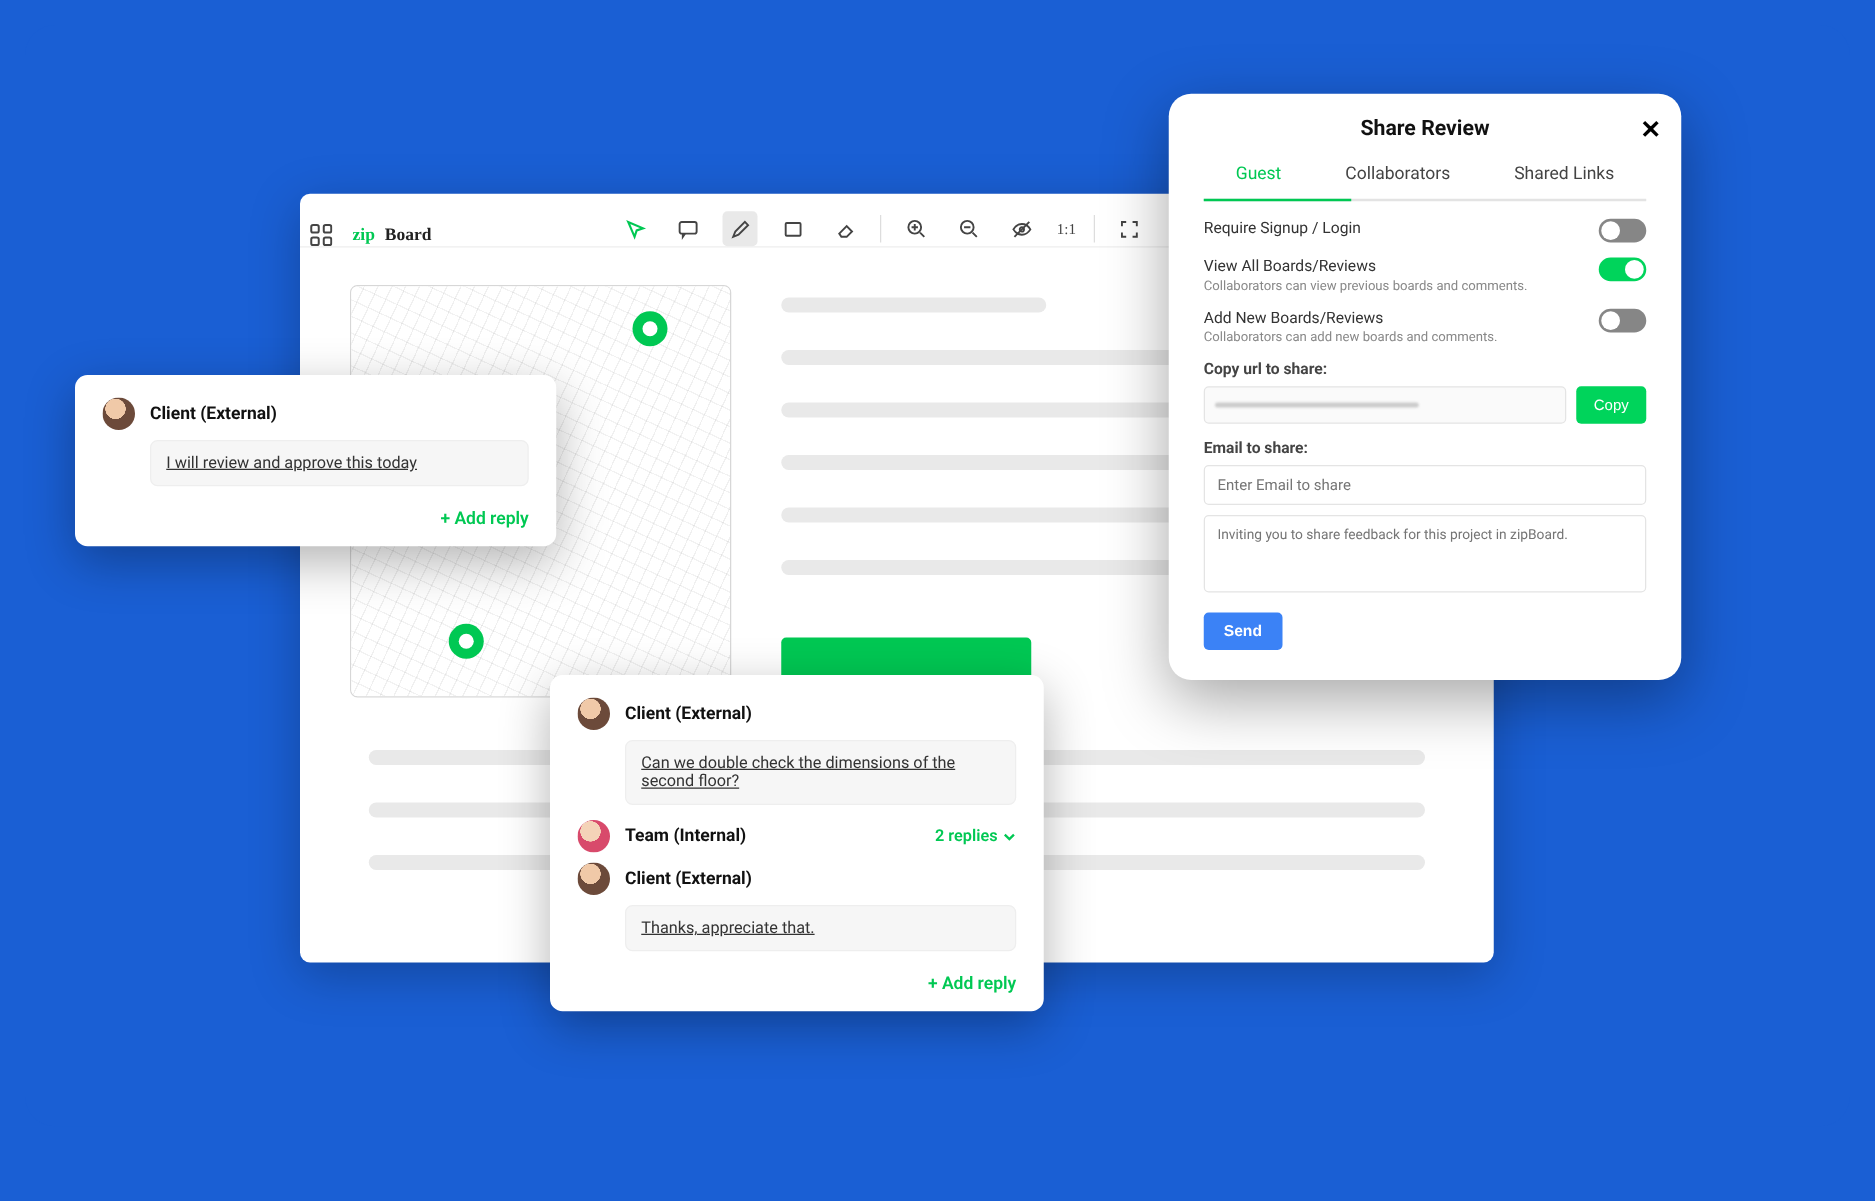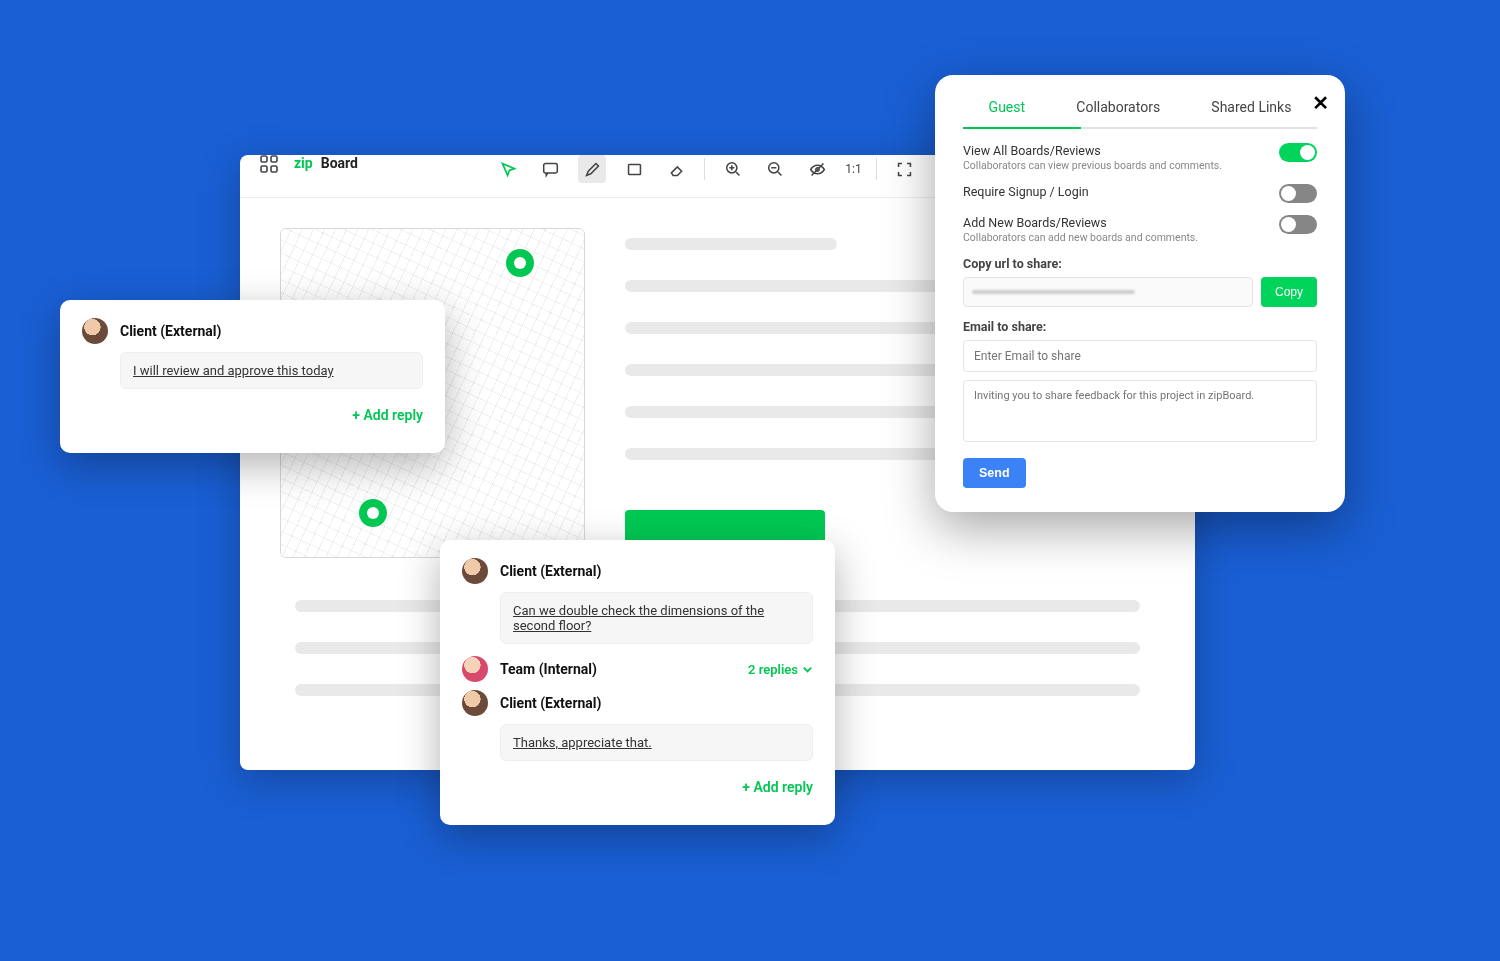--- a/index.html
+++ b/index.html
@@ -29,23 +29,24 @@
   width: 955px;
   height: 615px;
   background: #fff;
   border-radius: 8px;
   box-shadow: 0 10px 40px rgba(0,0,0,0.25);
 }
 .topbar {
   height: 43px;
   border-bottom: 1px solid #eee;
   display: flex;
-  align-items: flex-start;
-  padding: 0 20px;
+  align-items: flex-end;
+  padding: 0 8px;
   gap: 16px;
+  font-family: Liberation Serif, serif;
 }
 .app-icon { width: 18px; height: 18px; display: inline-block; }
 .logo { display: flex; align-items: center; gap: 8px; font-weight: 600; font-size: 14px; }
 .logo .zip { color: #00c853; font-weight: 700; }
 .logo .board { color: #222; font-weight: 700; }
 .tool-group {
   display: flex;
   align-items: center;
   gap: 14px;
   margin-left: auto;
@@ -112,21 +113,21 @@
   display: flex; flex-direction: column; gap: 30px;
   margin-top: 10px;
 }
 
 
 .comment-card {
   position: absolute;
   background: #fff;
   border-radius: 10px;
   box-shadow: 0 12px 40px rgba(0,0,0,0.3);
-  padding: 18px 22px 30px;
+  padding: 18px 22px 14px;
 }
 .small-card {
   left: 40px; top: 280px; width: 385px;
 }
 .big-card {
   left: 420px; top: 520px; width: 395px;
 }
 .comment-row { display: flex; align-items: center; gap: 12px; margin-bottom: 8px; }
 .avatar {
   width: 26px; height: 26px; border-radius: 50%; flex-shrink: 0;
@@ -363,39 +364,40 @@
       <div class="avatar"></div>
       <div class="author">Client (External)</div>
     </div>
     <div class="bubble">Thanks, appreciate that.</div>
 
     <div class="add-reply">+ Add reply</div>
   </div>
 
   <div class="share-modal">
     <div class="close-x">✕</div>
+    <div class="share-title">Share Review</div>
     <div class="share-tabs">
       <div class="share-tab active">Guest</div>
       <div class="share-tab">Collaborators</div>
       <div class="share-tab">Shared Links</div>
     </div>
     <div class="tab-underline"></div>
 
     <div class="setting-row">
       <div>
+        <div class="setting-label">Require Signup / Login</div>
+      </div>
+      <div class="toggle"></div>
+    </div>
+    <div class="setting-row">
+      <div>
         <div class="setting-label">View All Boards/Reviews</div>
         <div class="setting-sub">Collaborators can view previous boards and comments.</div>
       </div>
       <div class="toggle on"></div>
-    </div>
-    <div class="setting-row">
-      <div>
-        <div class="setting-label">Require Signup / Login</div>
-      </div>
-      <div class="toggle"></div>
     </div>
     <div class="setting-row">
       <div>
         <div class="setting-label">Add New Boards/Reviews</div>
         <div class="setting-sub">Collaborators can add new boards and comments.</div>
       </div>
       <div class="toggle"></div>
     </div>
 
     <div class="field-label">Copy url to share:</div>

